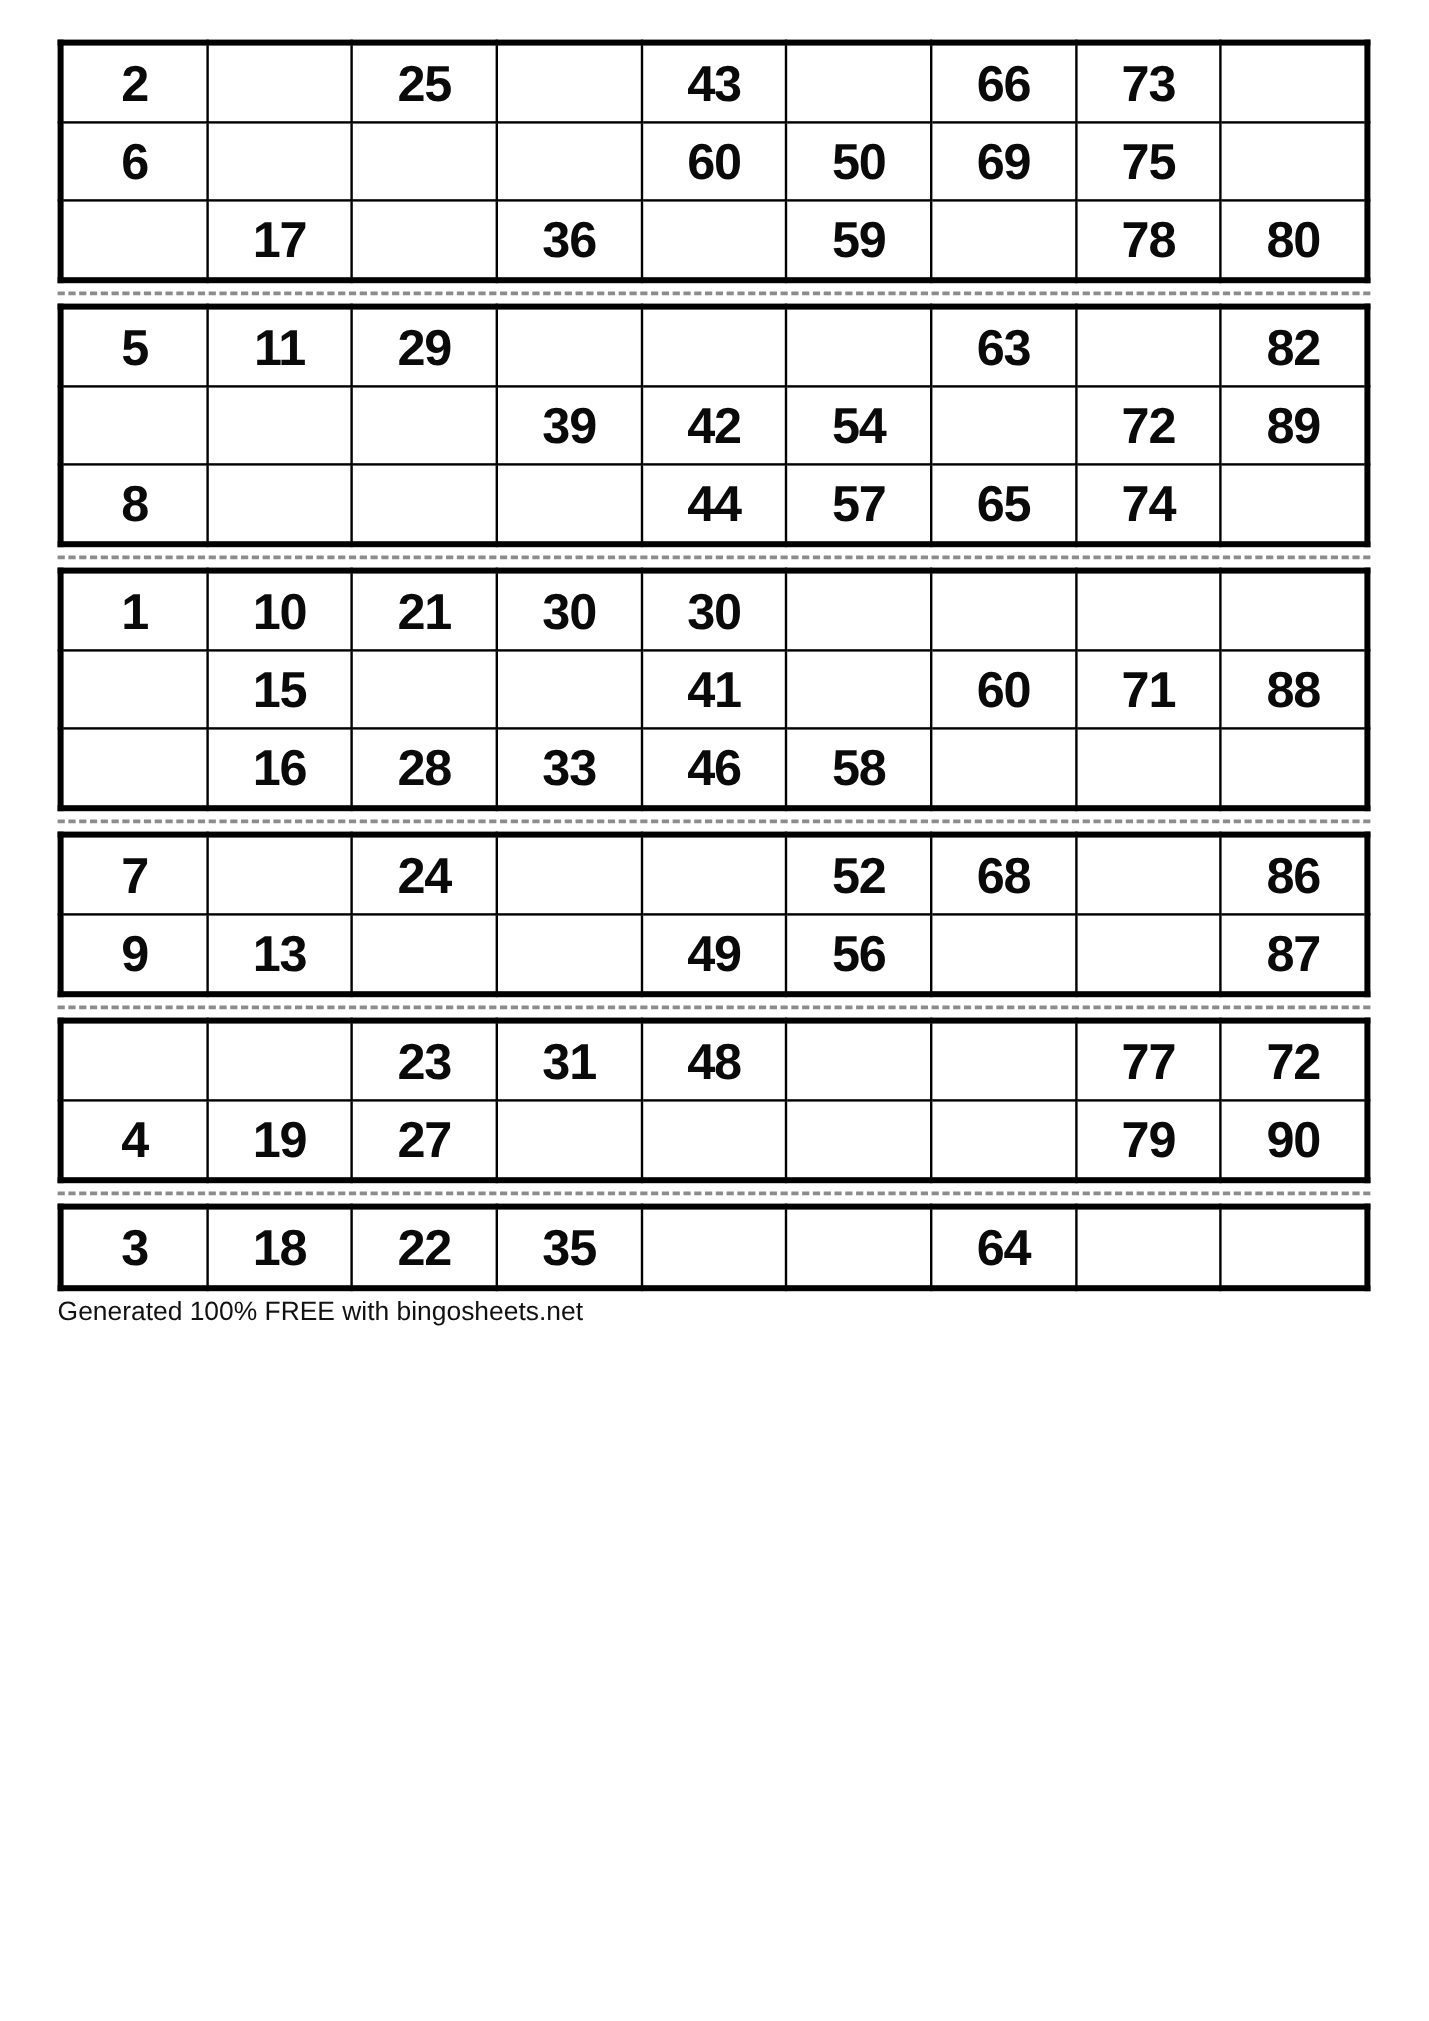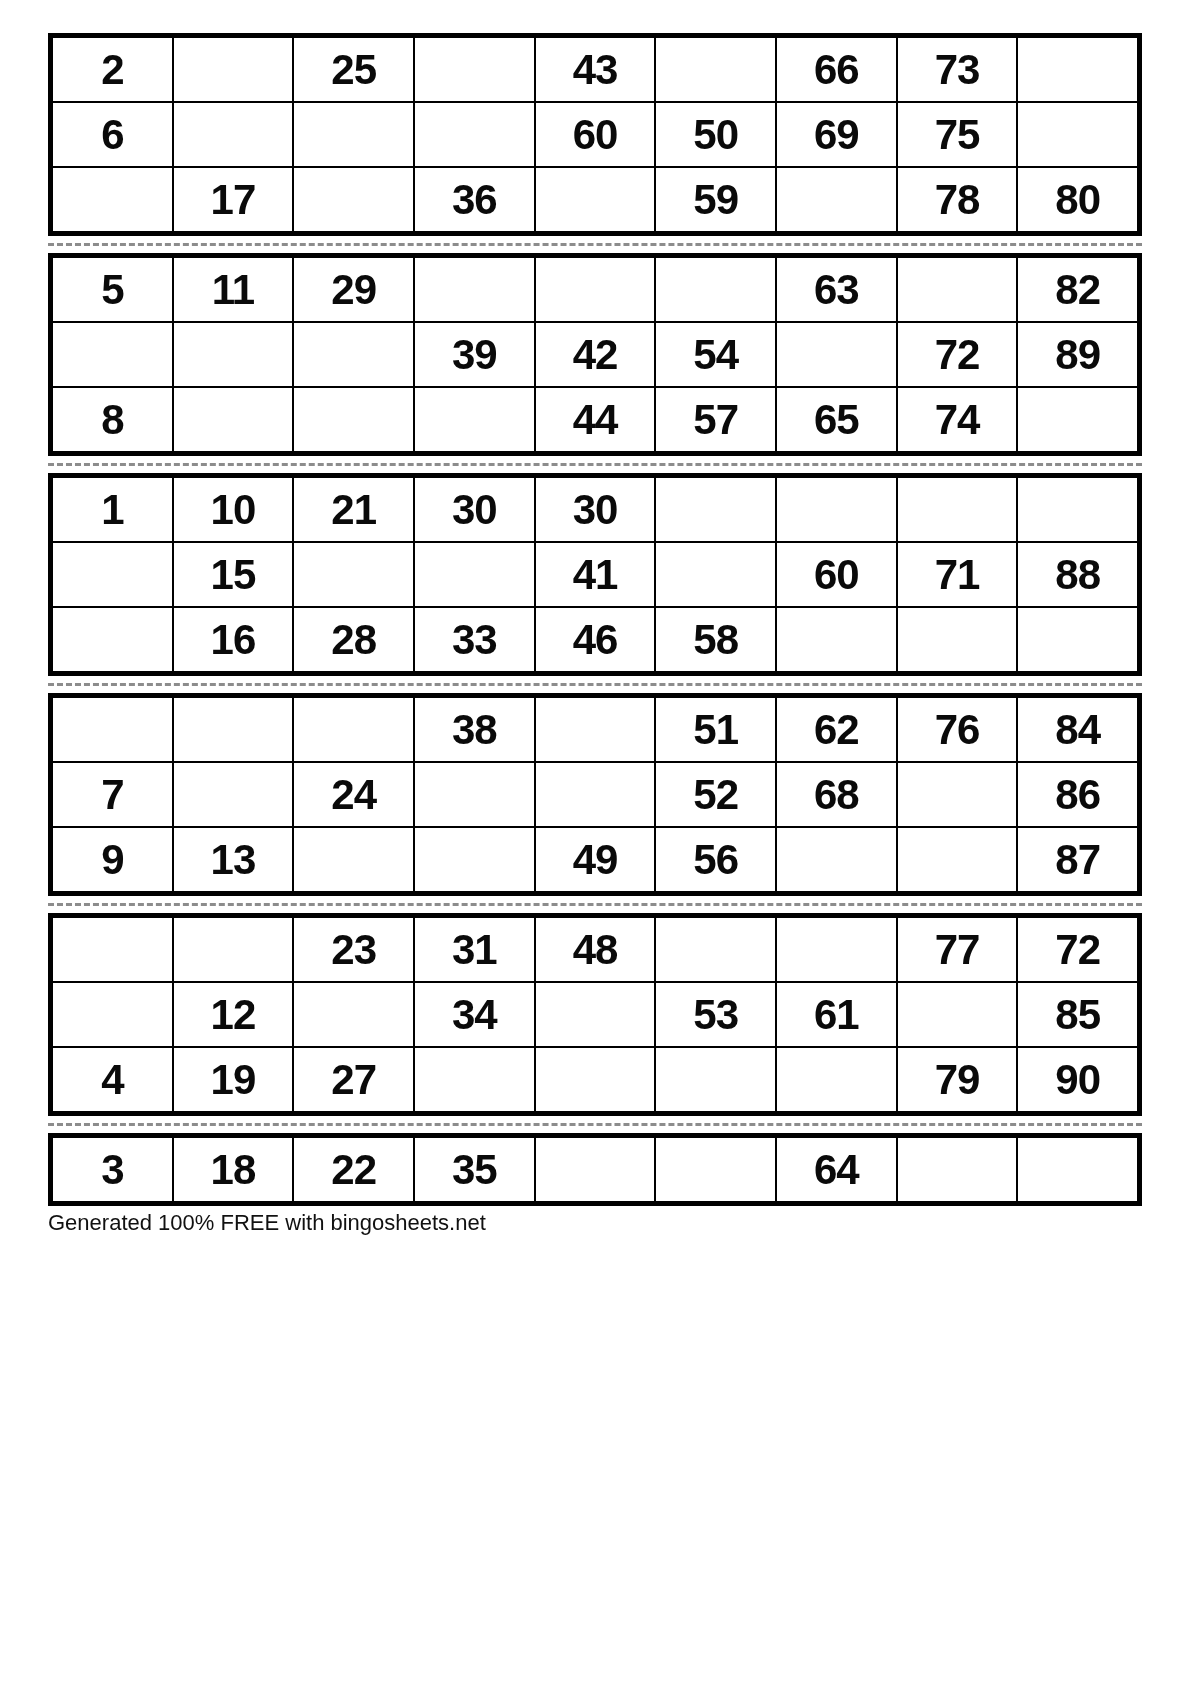--- a/index.html
+++ b/index.html
@@ -165,31 +165,20 @@
             <td></td>
             <td></td>
             <td></td>
           </tr>
         </tbody>
       </table>
       <div class="cut-line"></div>
       <table class="card">
         <tbody>
           <tr>
-            <td></td>
-            <td></td>
-            <td></td>
-            <td>38</td>
-            <td></td>
-            <td>51</td>
-            <td>62</td>
-            <td>76</td>
-            <td>84</td>
-          </tr>
-          <tr>
             <td>7</td>
             <td></td>
             <td>24</td>
             <td></td>
             <td></td>
             <td>52</td>
             <td>68</td>
             <td></td>
             <td>86</td>
           </tr>
@@ -212,31 +201,20 @@
           <tr>
             <td></td>
             <td></td>
             <td>23</td>
             <td>31</td>
             <td>48</td>
             <td></td>
             <td></td>
             <td>77</td>
             <td>72</td>
-          </tr>
-          <tr>
-            <td></td>
-            <td>12</td>
-            <td></td>
-            <td>34</td>
-            <td></td>
-            <td>53</td>
-            <td>61</td>
-            <td></td>
-            <td>85</td>
           </tr>
           <tr>
             <td>4</td>
             <td>19</td>
             <td>27</td>
             <td></td>
             <td></td>
             <td></td>
             <td></td>
             <td>79</td>

